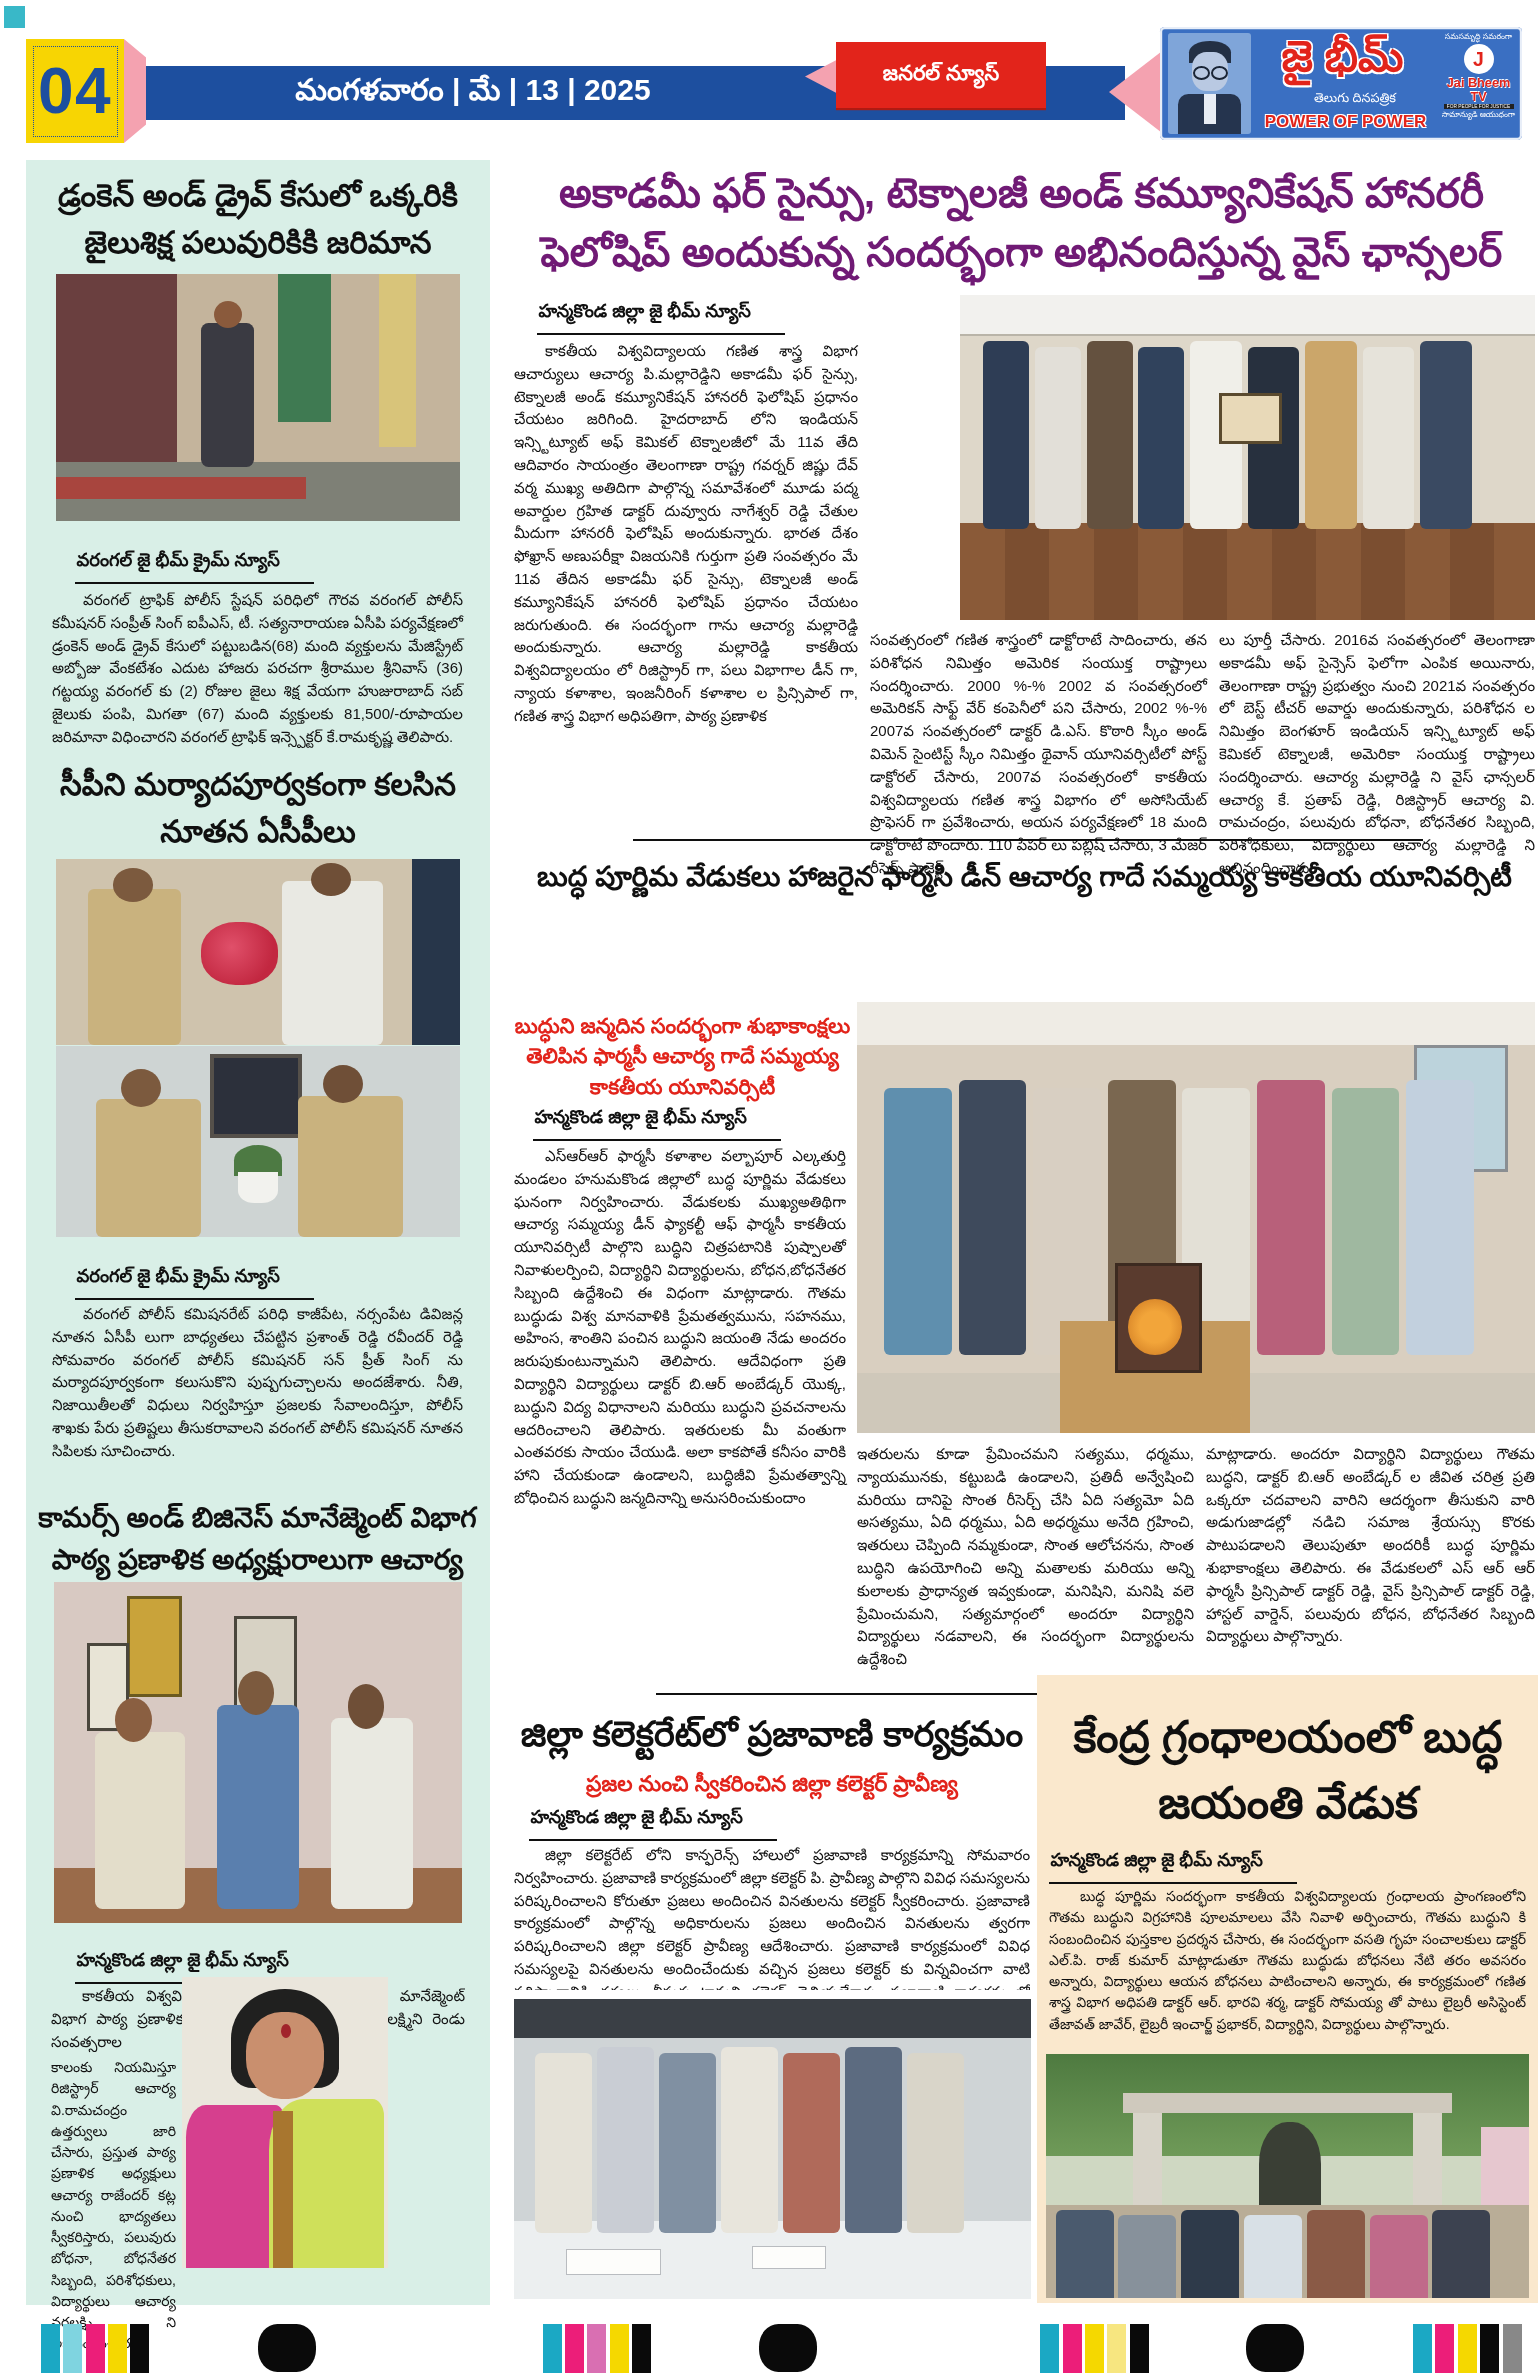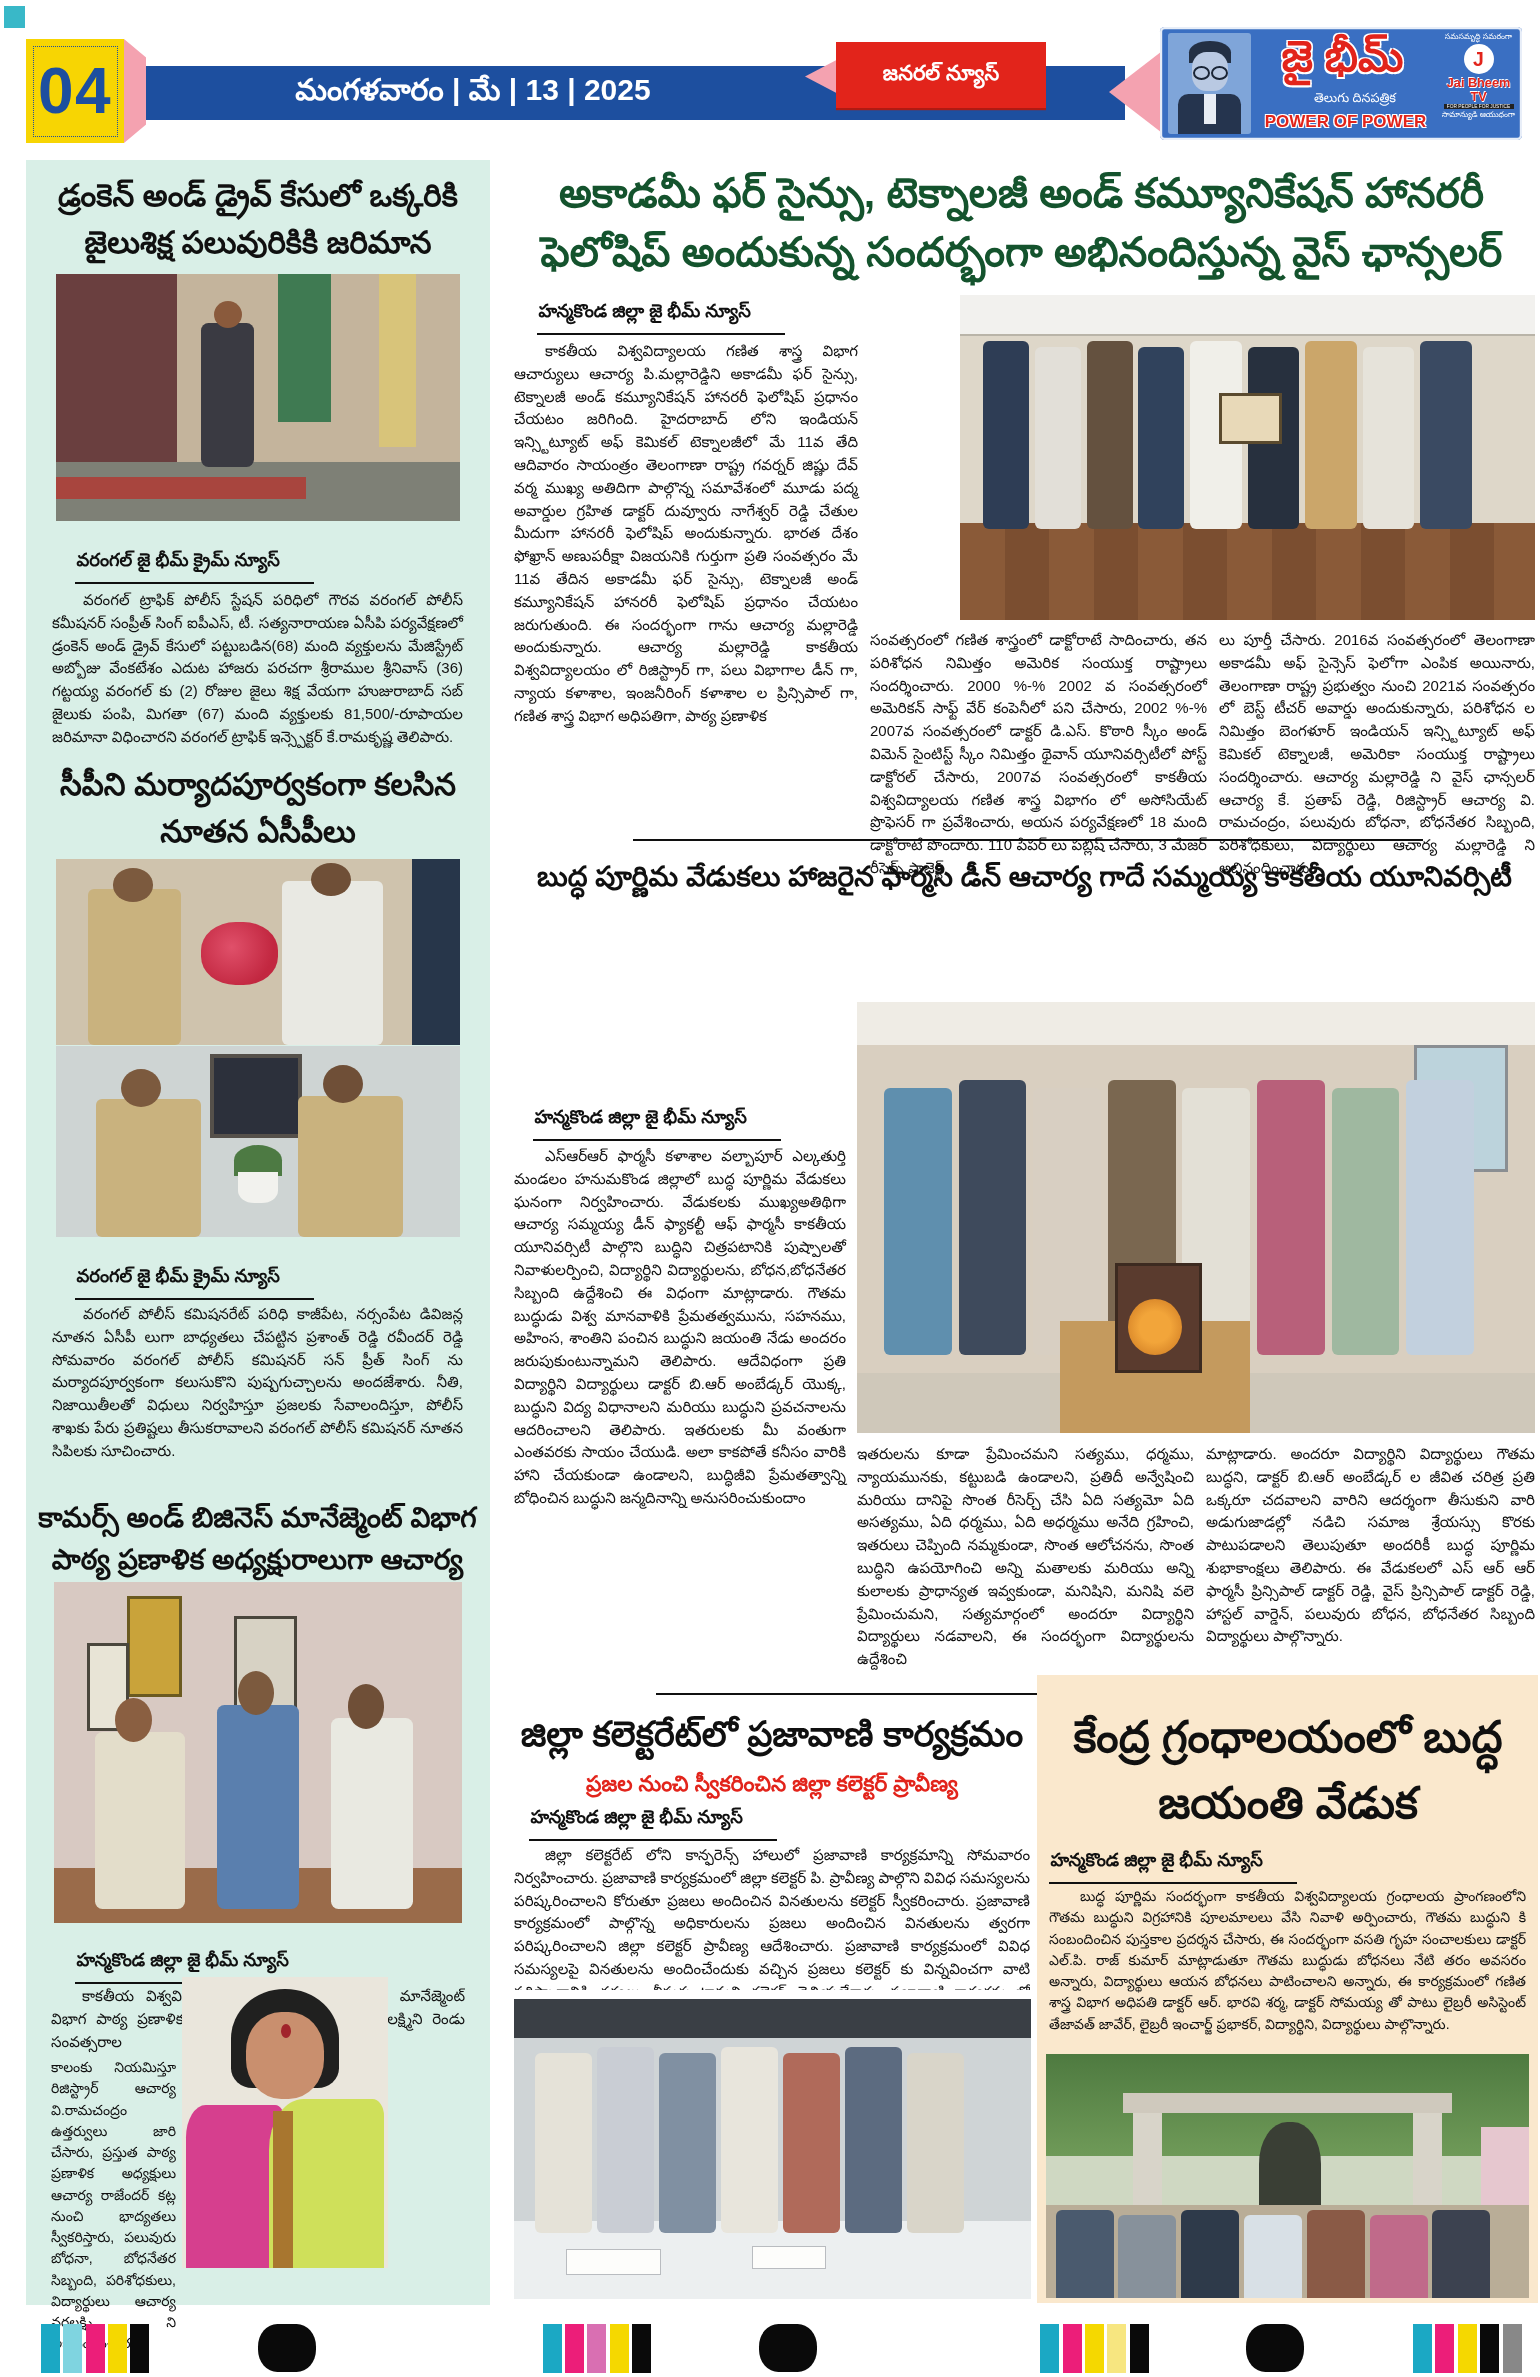--- a/index.html
+++ b/index.html
@@ -38,21 +38,21 @@
              display:flex;align-items:center;justify-content:center;color:#e2241b;font-weight:bold;font-size:19.4px;}
   .tv-name{text-align:center;color:#e2241b;font-weight:bold;font-size:12.7px;
            text-shadow:0.7px 0.7px 0 #fff,-0.7px -0.7px 0 #fff;}
   .tv-tagline{text-align:center;color:#fff;background:#222;font-size:4.8px;margin:0.7px 4.5px;}
   .corner-mark{left:3.7px;top:6px;width:21px;height:22.4px;background:#39b8c8;}
   
   .left-panel{left:26px;top:160px;width:464px;height:2145px;background:#d9efe7;}
   .peach-panel{left:1037px;top:1675px;width:501px;height:628px;background:#fae8cd;}
   
   .headline{font-weight:bold;color:#101010;text-align:center;line-height:1.5;}
-  .headline-red{font-weight:bold;color:#14532d;text-align:center;line-height:1.5;}
+  .headline-red{font-weight:bold;color:#701a75;text-align:center;line-height:1.5;}
   .subhead-red{font-weight:bold;color:#e2241b;text-align:center;line-height:1.45;}
   .byline{font-weight:bold;font-size:18px;color:#101010;border-bottom:2.2px solid #101010;
           padding:0 34px 6.7px 1.5px;display:inline-block;}
   .bodytxt{font-size:15px;line-height:1.52;text-align:justify;color:#101010;text-indent:31px;}
   .bodytxt.noindent{text-indent:0;}
   .rule{background:#101010;height:2.2px;}
   
   .photo{position:absolute;overflow:hidden;background:#c4b49c;}
   .regbar{position:absolute;top:2324px;height:49px;width:19.4px;}
   .regblob{position:absolute;top:2324px;width:58px;height:48px;background:#0a0a0a;border-radius:19.4px/22.4px;}
@@ -184,20 +184,21 @@
     <div class="blk" style="left:70%;top:16%;width:9%;height:56%;background:#e6e3da;border-radius:6px;"></div>
     <div class="blk" style="left:80%;top:14%;width:9%;height:58%;background:#3a4a62;border-radius:6px;"></div>
     <div class="blk" style="left:45%;top:30%;width:10%;height:14%;background:#e8d9b8;border:3px solid #5a4a2e;"></div>
   </div>
   <div class="abs bodytxt noindent" style="left:870px;top:629px;width:337px;">సంవత్సరంలో గణిత శాస్త్రంలో డాక్టోరాటే సాదించారు, తన పరిశోధన నిమిత్తం అమెరిక సంయుక్త రాష్ట్రాలు సందర్శించారు. 2000 %-% 2002 వ సంవత్సరంలో అమెరికన్ సాఫ్ట్ వేర్ కంపెనీలో పని చేసారు, 2002 %-% 2007వ సంవత్సరంలో డాక్టర్ డి.ఎస్. కొఠారి స్కీం అండ్ విమెన్ సైంటిస్ట్ స్కీం నిమిత్తం థైవాన్ యూనివర్సిటీలో పోస్ట్ డాక్టోరల్ చేసారు, 2007వ సంవత్సరంలో కాకతీయ విశ్వవిద్యాలయ గణిత శాస్త్ర విభాగం లో అసోసియేట్ ప్రొఫెసర్ గా ప్రవేశించారు, అయన పర్యవేక్షణలో 18 మంది డాక్టోరాటే పొందారు. 110 పేపర్ లు పబ్లిష్ చేసారు, 3 మేజర్ రీసెర్చ్ ప్రాజెక్ట్</div>
   <div class="abs bodytxt noindent" style="left:1219px;top:629px;width:316px;">లు పూర్తీ చేసారు. 2016వ సంవత్సరంలో తెలంగాణా అకాడమీ అఫ్ సైన్సెస్ ఫెలోగా ఎంపిక అయినారు, తెలంగాణా రాష్ట్ర ప్రభుత్వం నుంచి 2021వ సంవత్సరం లో బెస్ట్ టీచర్ అవార్డు అందుకున్నారు, పరిశోధన ల నిమిత్తం బెంగళూర్ ఇండియన్ ఇన్స్టిట్యూట్ అఫ్ కెమికల్ టెక్నాలజీ, అమెరికా సంయుక్త రాష్ట్రాలు సందర్శించారు. ఆచార్య మల్లారెడ్డి ని వైస్ ఛాన్సలర్ ఆచార్య కే. ప్రతాప్ రెడ్డి, రిజిస్ట్రార్ ఆచార్య వి. రామచంద్రం, పలువురు బోధనా, బోధనేతర సిబ్బంది, పరిశోధకులు, విద్యార్థులు ఆచార్య మల్లారెడ్డి ని అభినందించారు.</div>
 
   <div class="abs rule" style="left:633px;top:839px;width:790px;"></div>
 
   <div class="abs headline" style="left:514px;top:856px;width:1021px;font-size:28px;">బుద్ధ పూర్ణిమ వేడుకలు హాజరైన ఫార్మసి డీన్ ఆచార్య గాదే సమ్మయ్య కాకతీయ యూనివర్సిటీ</div>
+  <div class="abs subhead-red" style="left:514px;top:1011px;width:337px;font-size:21px;">బుద్ధుని జన్మదిన సందర్భంగా శుభాకాంక్షలు తెలిపిన ఫార్మసీ ఆచార్య గాదే సమ్మయ్య కాకతీయ యూనివర్సిటీ</div>
   <div class="abs" style="left:533px;top:1107px;">
     <span class="byline">హన్మకొండ జిల్లా జై భీమ్ న్యూస్</span>
   </div>
   <div class="abs bodytxt" style="left:514px;top:1145px;width:332px;">ఎస్ఆర్ఆర్ ఫార్మసీ కళాశాల వల్బాపూర్ ఎల్కతుర్తి మండలం హనుమకొండ జిల్లాలో బుద్ధ పూర్ణిమ వేడుకలు ఘనంగా నిర్వహించారు. వేడుకలకు ముఖ్యఅతిథిగా ఆచార్య సమ్మయ్య డీన్ ఫ్యాకల్టీ ఆఫ్ ఫార్మసీ కాకతీయ యూనివర్సిటీ పాల్గొని బుద్ధిని చిత్రపటానికి పుష్పాలతో నివాళులర్పించి, విద్యార్థిని విద్యార్థులను, బోధన,బోధనేతర సిబ్బంది ఉద్దేశించి ఈ విధంగా మాట్లాడారు. గౌతమ బుద్ధుడు విశ్వ మానవాళికి ప్రేమతత్వమును, సహనము, అహింస, శాంతిని పంచిన బుద్ధుని జయంతి నేడు అందరం జరుపుకుంటున్నామని తెలిపారు. ఆదేవిధంగా ప్రతి విద్యార్థిని విద్యార్థులు డాక్టర్ బి.ఆర్ అంబేడ్కర్ యొక్క, బుద్ధుని విద్య విధానాలని మరియు బుద్ధుని ప్రవచనాలను ఆదరించాలని తెలిపారు. ఇతరులకు మీ వంతుగా ఎంతవరకు సాయం చేయుడి. అలా కాకపోతే కనీసం వారికి హాని చేయకుండా ఉండాలని, బుద్ధిజీవి ప్రేమతత్వాన్ని బోధించిన బుద్ధుని జన్మదినాన్ని అనుసరించుకుందాం</div>
   <div class="photo" style="left:857px;top:1002px;width:678px;height:431px;background:#d9cfc0;">
     <div class="blk" style="left:0;top:0;width:100%;height:10%;background:#efece5;"></div>
     <div class="blk" style="right:4%;top:10%;width:13%;height:28%;background:#bcd3dc;border:3px solid #8a8e92;"></div>
     <div class="blk" style="left:0;bottom:0;width:100%;height:14%;background:#cfc8ba;"></div>
     <div class="blk" style="left:4%;top:20%;width:10%;height:62%;background:#5f8fae;border-radius:6px;"></div>
     <div class="blk" style="left:15%;top:18%;width:10%;height:64%;background:#3e4a5c;border-radius:6px;"></div>

